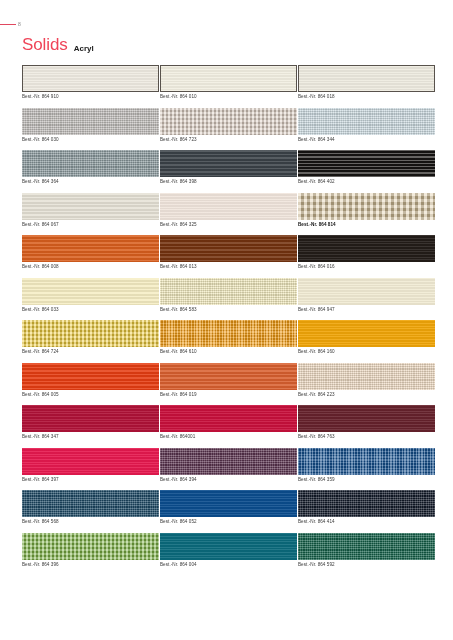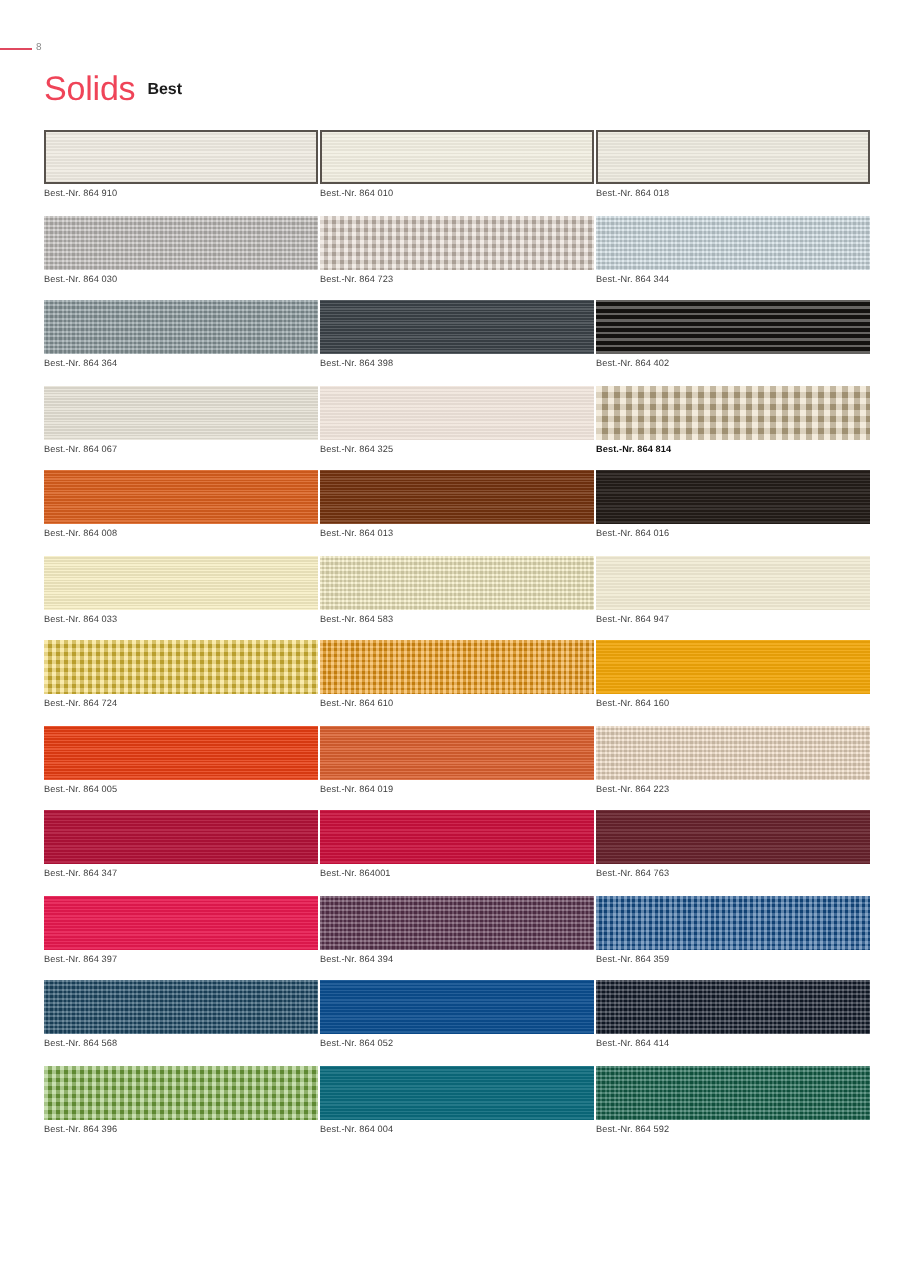--- a/index.html
+++ b/index.html
@@ -25,21 +25,21 @@
     display:block;width:16px;height:1.6px;background:#e0485f;
   }
   .pagemark .num{
     font-size:5px;color:#8a8a8a;line-height:1;
     font-family:"Liberation Sans", sans-serif;
   }
 
   
   .titlebar{
     position:absolute;left:22px;top:36px;
-    display:flex;align-items:center;gap:6px;
+    display:flex;align-items:flex-end;gap:6px;
   }
   .title-main{
     font-size:17px;font-weight:400;color:#ef4458;
     letter-spacing:-0.1px;line-height:1;
   }
   .title-sub{
     font-size:8px;font-weight:700;color:#1b1b1b;line-height:1;
   }
 
   
@@ -122,21 +122,21 @@
 
 <div class="page">
 
   <div class="pagemark">
     <span class="rule"></span>
     <span class="num">8</span>
   </div>
 
   <div class="titlebar">
     <span class="title-main">Solids</span>
-    <span class="title-sub">Best</span>
+    <span class="title-sub">Acryl</span>
   </div>
 
   <div class="grid">
       <div class="cell">
         <div class="swatch bordered" style="background: rgb(239, 235, 226);">
           <div class="tex t-fine"></div>
         </div>
         <div class="label">Best.-Nr. 864 910</div>
       </div>
       <div class="cell">

